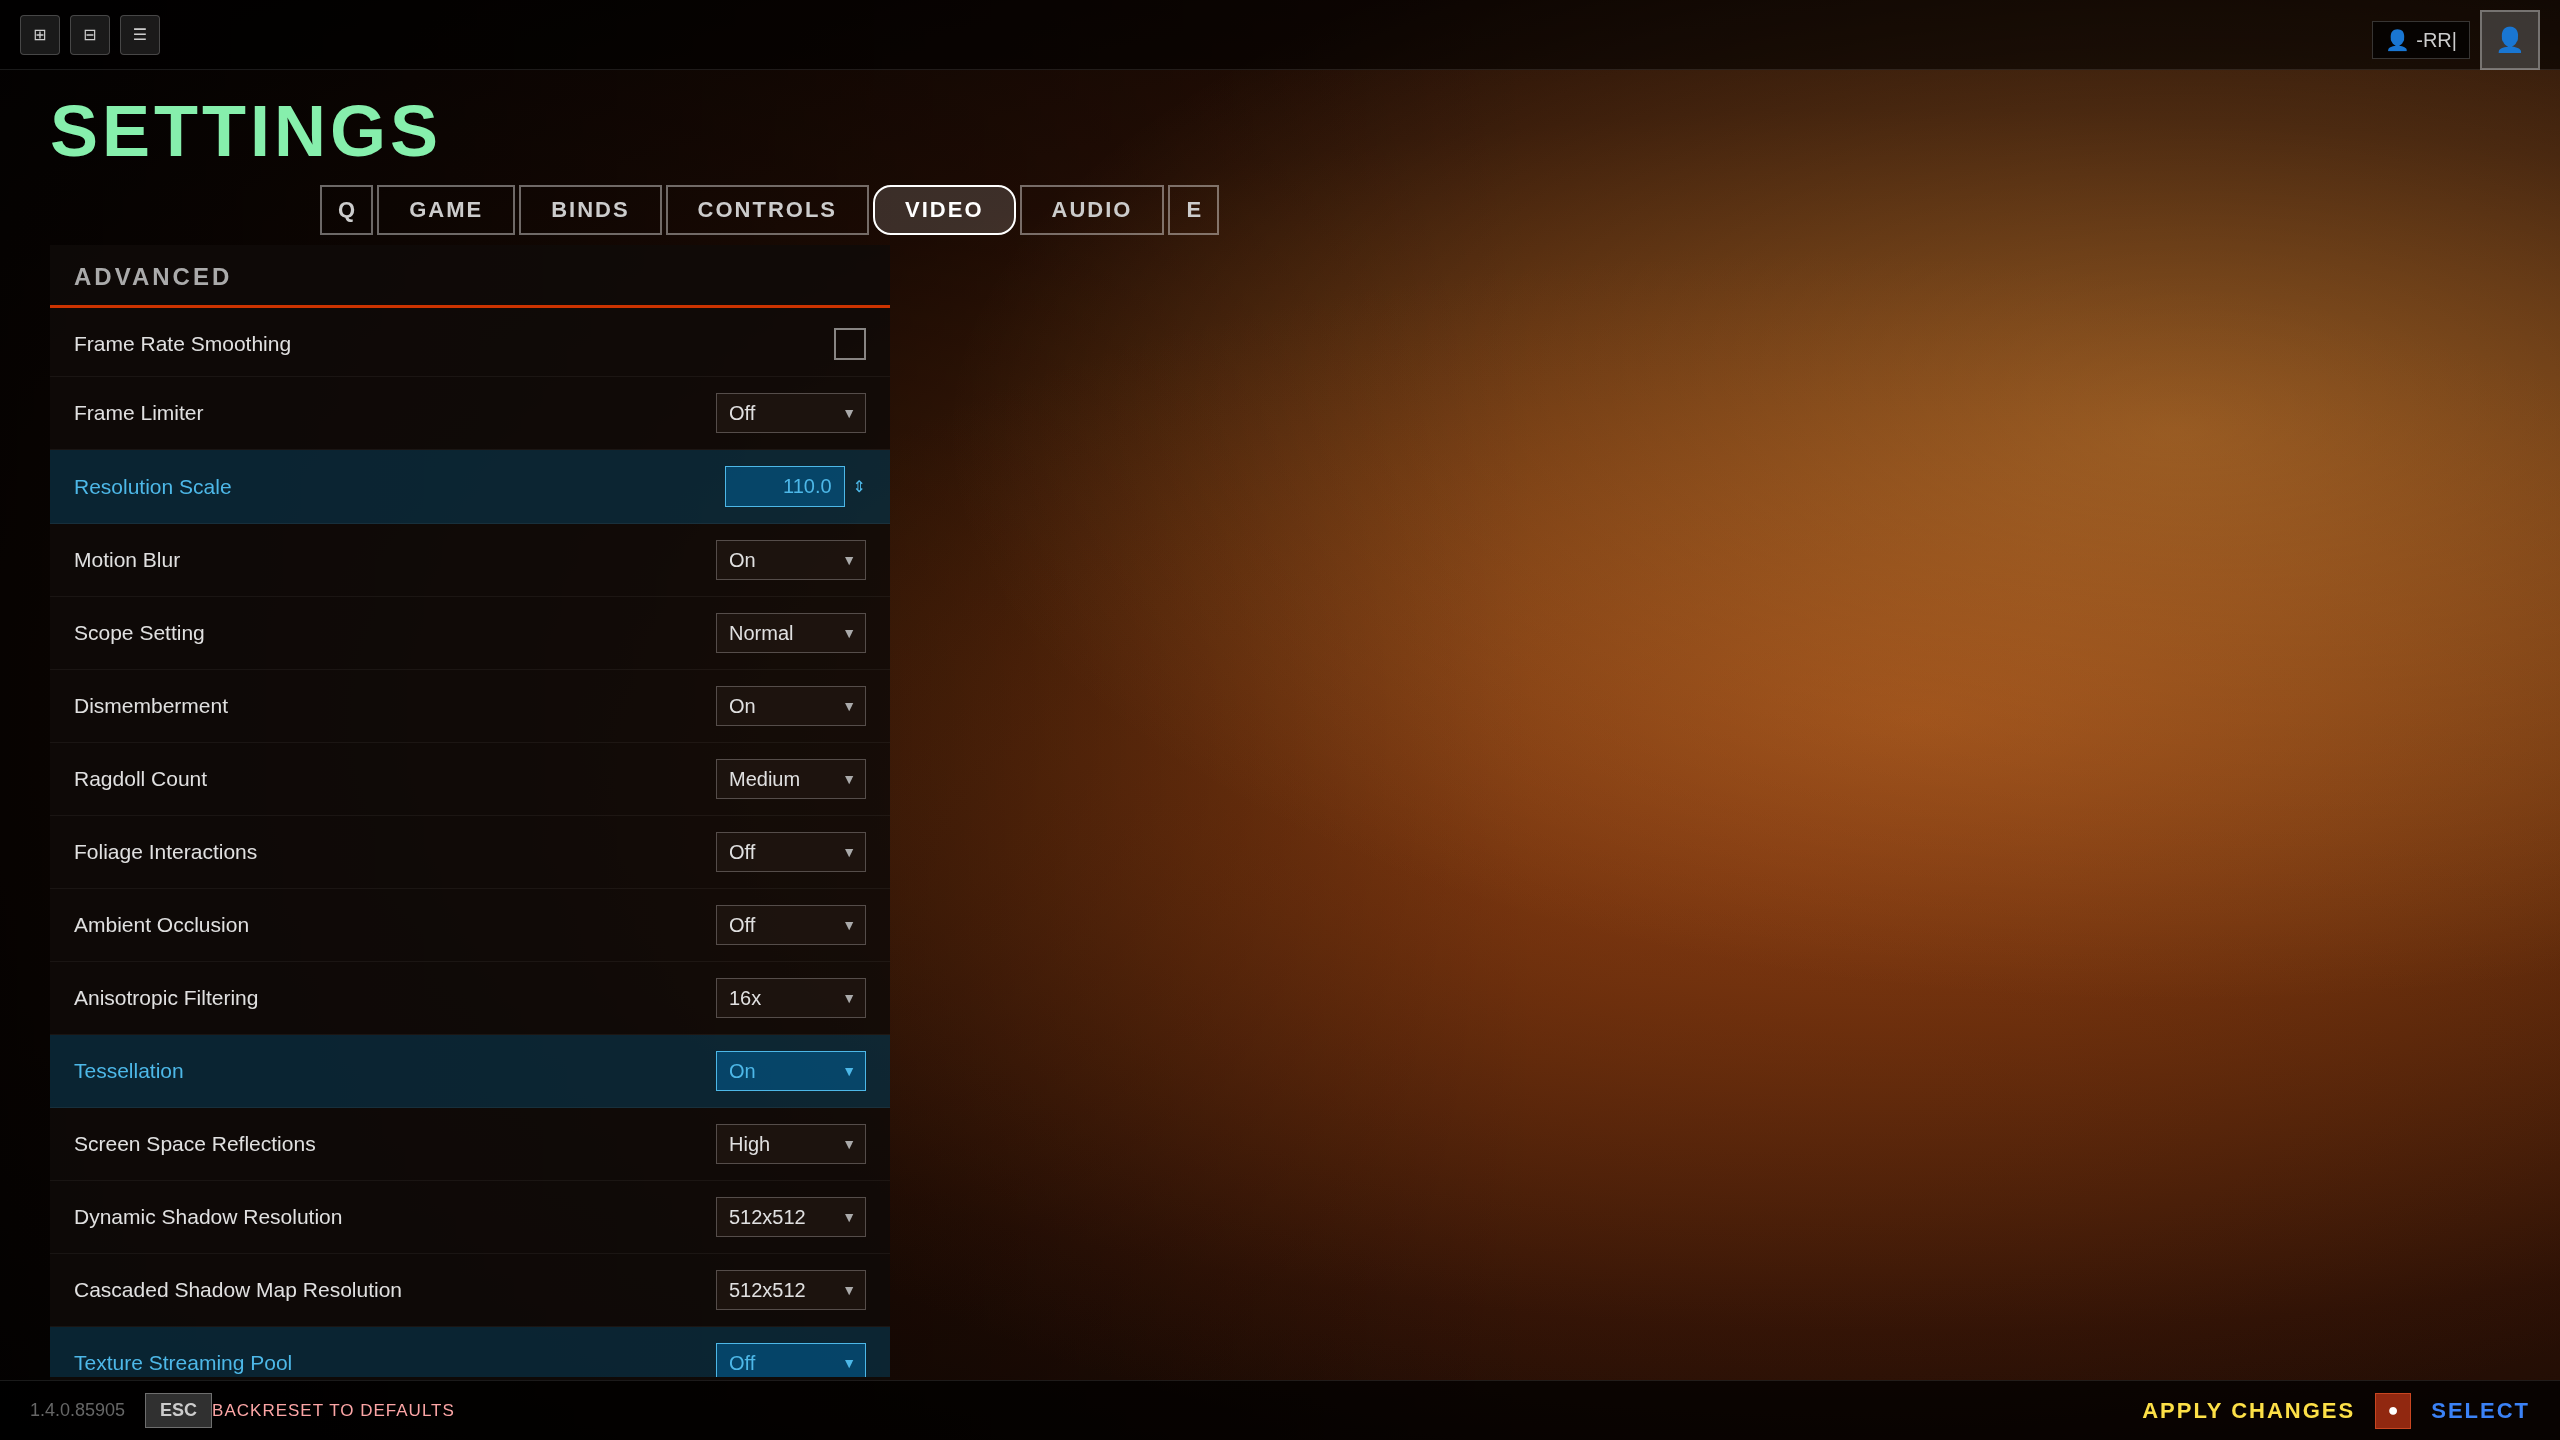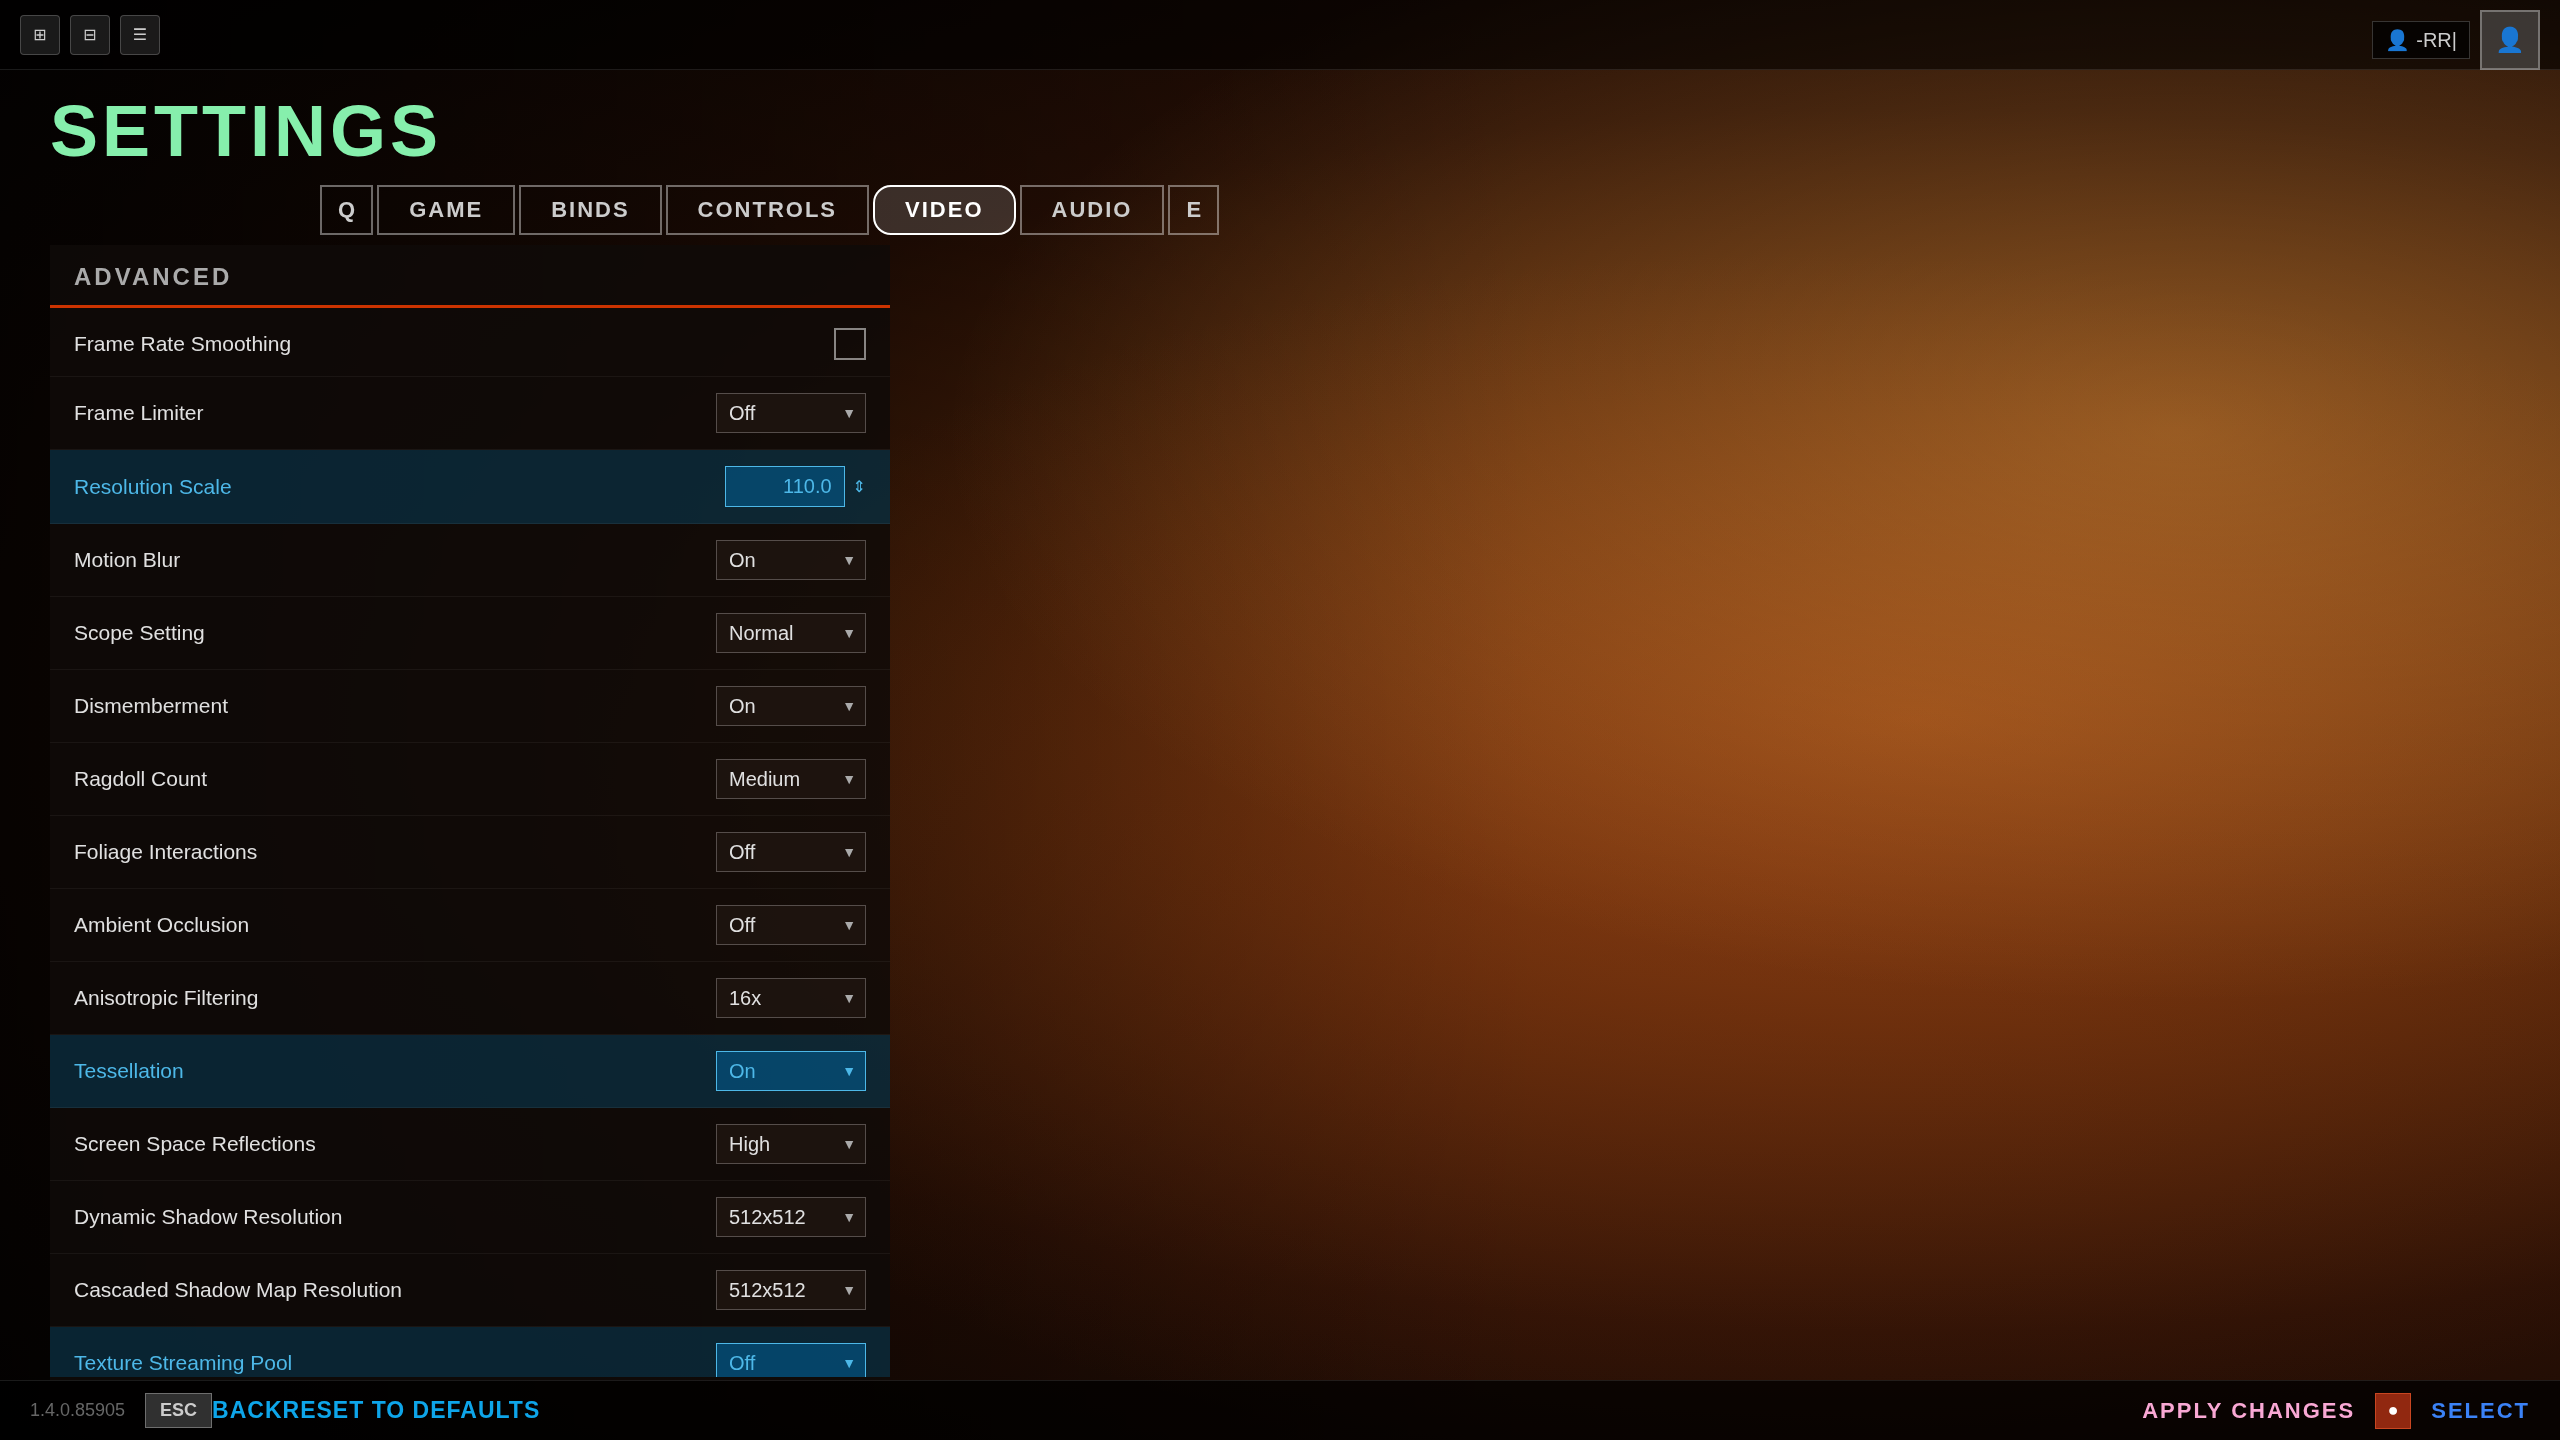--- a/index.html
+++ b/index.html
@@ -327,36 +327,36 @@
       background: rgba(60,60,60,0.8);
       border: 1px solid rgba(255,255,255,0.3);
       color: #ccc;
       font-size: 18px;
       font-weight: bold;
       padding: 6px 14px;
       cursor: pointer;
     }
 
     .bottom-action-label {
-      color: #0ea5e9;
-      font-size: 23px;
-      font-weight: bold;
+      color: #fca5a5;
+      font-size: 17px;
+      font-weight: normal;
       letter-spacing: 1px;
       text-transform: uppercase;
       cursor: pointer;
     }
 
     .bottom-right {
       display: flex;
       align-items: center;
       gap: 20px;
     }
 
     .apply-changes-btn {
-      color: #f9a8d4;
+      color: #fde047;
       font-size: 22px;
       font-weight: bold;
       letter-spacing: 2px;
       text-transform: uppercase;
       cursor: pointer;
     }
 
     .select-icon {
       width: 36px;
       height: 36px;

